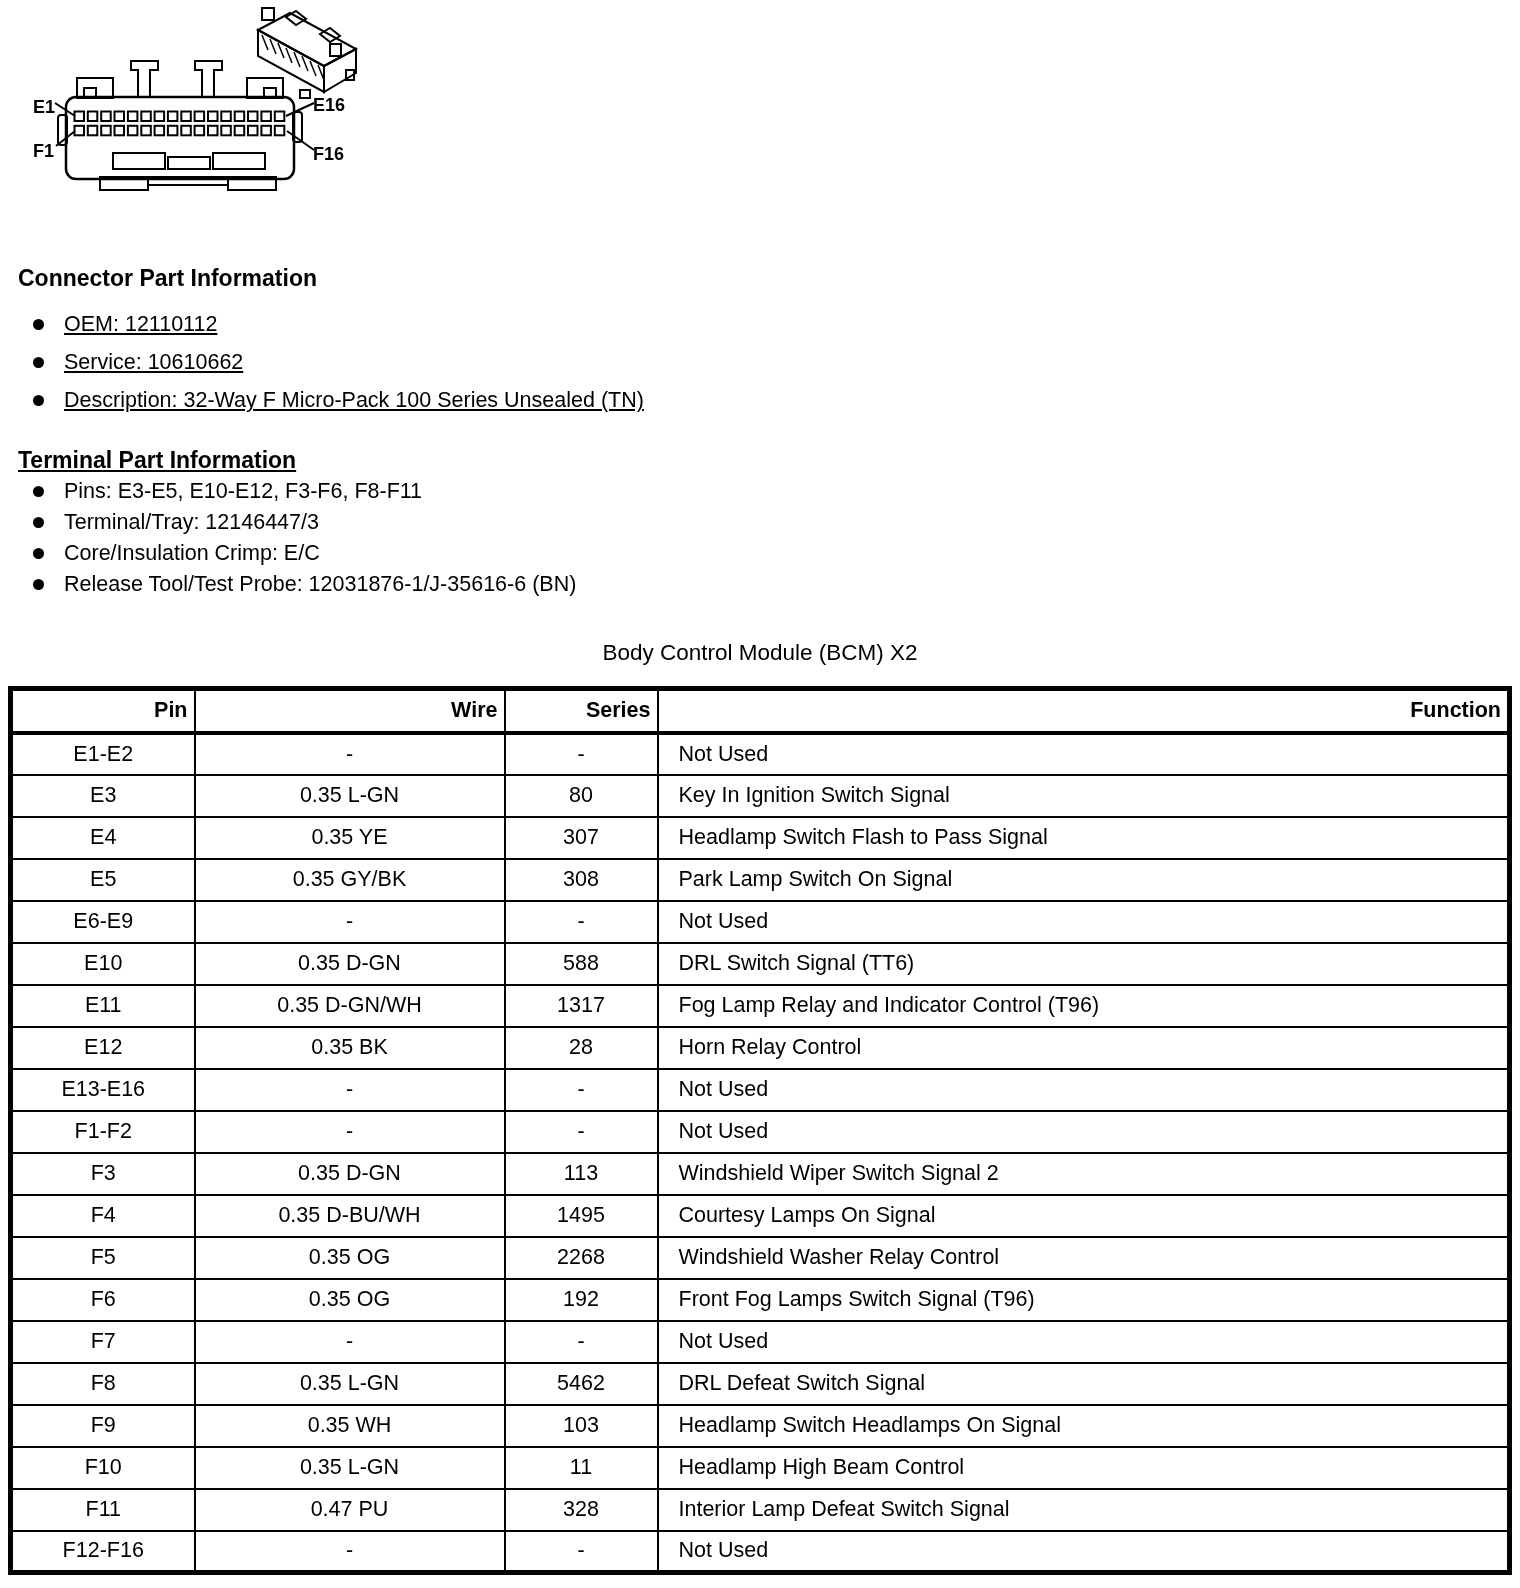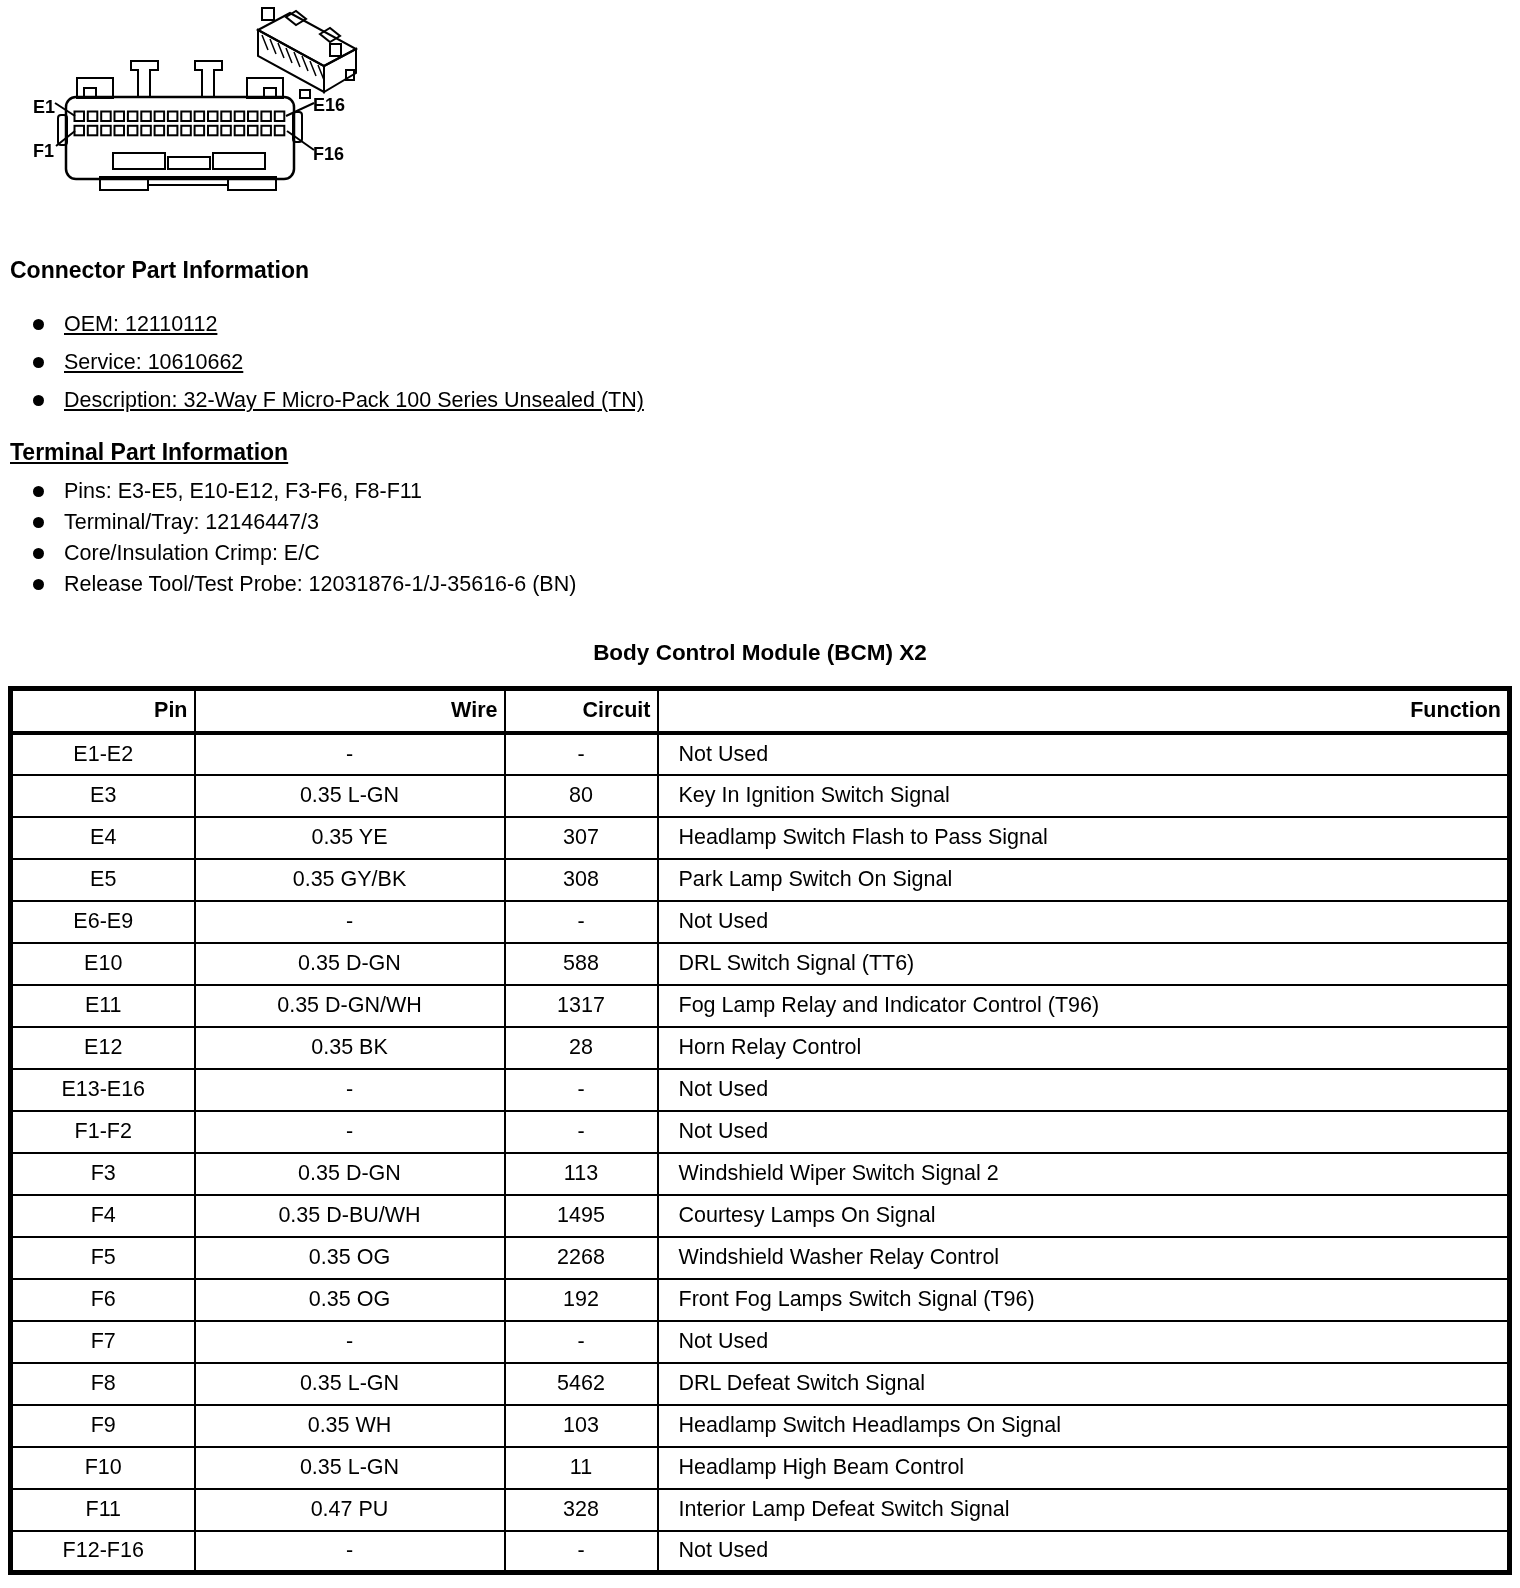--- a/index.html
+++ b/index.html
@@ -8,35 +8,35 @@
   #page { position: relative; width: 1520px; height: 1588px; background: #fff; overflow: hidden; }
 
   
   #connector-svg { position: absolute; left: 0; top: 0; }
   .line-art { fill: none; stroke: #000; stroke-width: 2.5; }
   .line-art-thin { fill: none; stroke: #000; stroke-width: 2; }
   .pin-sq { fill: #fff; stroke: #000; stroke-width: 2; }
   .conn-label { font-family: "Liberation Sans", sans-serif; font-size: 18px; font-weight: bold; fill: #000; }
 
   
-  .section-heading { position: absolute; left: 10px; margin: 0; font-size: 23px; font-weight: bold; line-height: 24px; }
+  .section-heading { position: absolute; left: 10px; margin: 8px; font-size: 23px; font-weight: bold; line-height: 24px; }
   #connector-heading { top: 258px; }
   #terminal-heading { top: 440px; text-decoration: underline; }
 
   
   ul.bullet-list { position: absolute; left: 33px; margin: 0; padding: 0; list-style: none; }
   #connector-list { top: 313px; }
   #terminal-list { top: 480px; }
   .bullet-list li { position: relative; padding-left: 31px; font-size: 21.5px; line-height: 23px; white-space: nowrap; }
   #connector-list li { margin-bottom: 15px; text-decoration: underline; }
   #terminal-list li { margin-bottom: 8px; }
   .bullet-list li::before { content: ""; position: absolute; left: 0; top: 6px; width: 11px; height: 11px; background: #000; border-radius: 50%; }
 
   
-  #table-title { position: absolute; top: 640px; left: 0; width: 1520px; margin: 0; text-align: center; font-size: 22.5px; font-weight: bold; }
+  #table-title { position: absolute; top: 640px; left: 0; width: 1520px; margin: 0; text-align: center; font-size: 22.5px; font-weight: normal; }
 
   
   #pin-table { position: absolute; top: 686px; left: 8px; width: 1504px; border-collapse: collapse; table-layout: fixed; font-size: 21.5px; border: 5px solid #000; }
   #pin-table th, #pin-table td { border: 2px solid #000; text-align: center; padding: 0 6px; height: 42px; overflow: hidden; white-space: nowrap; }
   #pin-table th { height: 44px; font-weight: bold; border-bottom: 4px solid #000; text-align: right; }
   #pin-table td.func-cell { text-align: left; padding-left: 20px; }
 </style>
 </head>
 <body>
 
@@ -157,21 +157,21 @@
     <colgroup>
       <col style="width:184px">
       <col style="width:310px">
       <col style="width:153px">
       <col>
     </colgroup>
     <thead>
       <tr id="pin-header-row">
           <th>Pin</th>
           <th>Wire</th>
-          <th>Circuit</th>
+          <th>Series</th>
           <th>Function</th>
         </tr>
     </thead>
     <tbody id="pin-tbody">
         <tr>
           <td>E1-E2</td>
           <td>-</td>
           <td>-</td>
           <td class="func-cell">Not Used</td>
         </tr>

